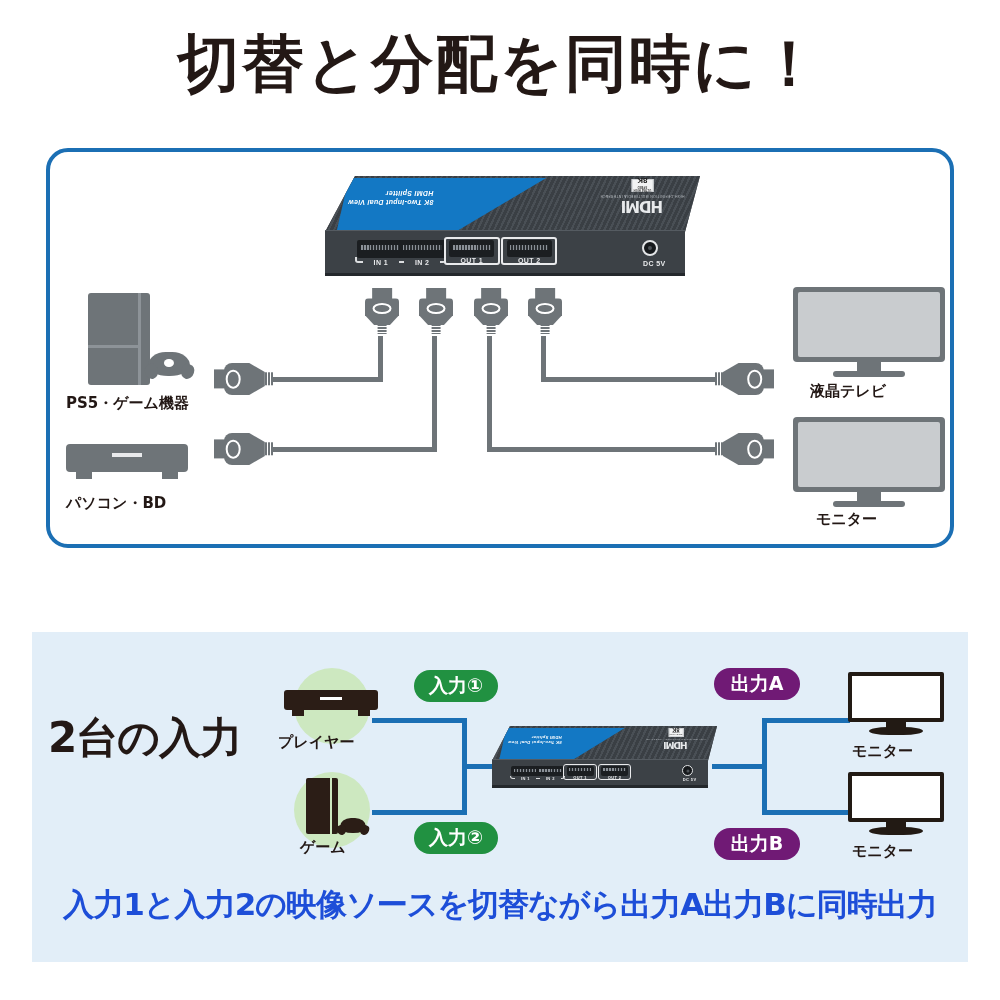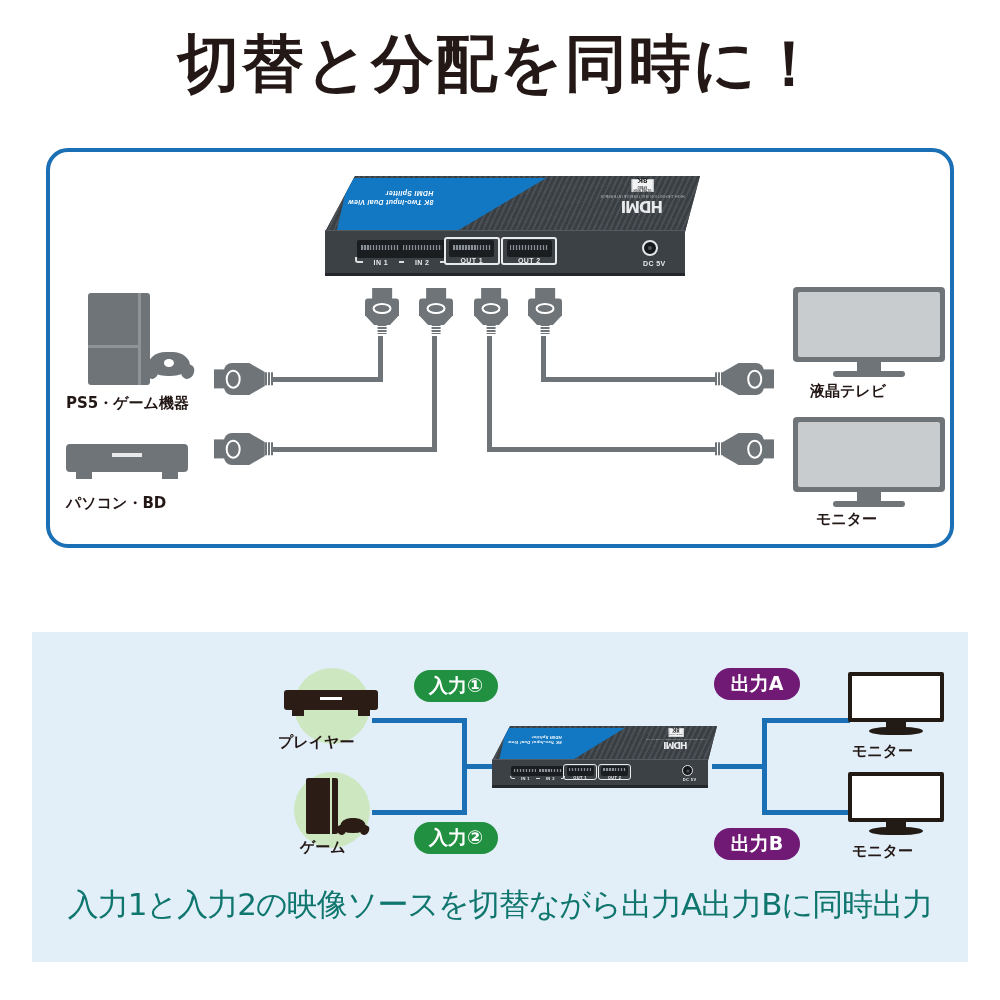--- a/index.html
+++ b/index.html
@@ -197,21 +197,21 @@
   .big-blue-hl {
     position:absolute; left:0; top:30px; width:218px; height:26px;
     background:#f5d01e;
   }
   .big-blue {
     position:relative; font-size:44px; font-weight:800; color:#1b6fb4;
     font-family:"DejaVu Sans", sans-serif; white-space:nowrap; letter-spacing:-1px;
   }
   .bottom-text {
     position:absolute; left:0; top:884px; width:1000px; text-align:center;
-    font-size:31px; font-weight:400; color:#0f766e;
+    font-size:31px; font-weight:700; color:#1d4ed8;
     font-family:"DejaVu Sans", sans-serif; white-space:nowrap; letter-spacing:-1px;
   }
 
   .badge {
     position:absolute; border-radius:16px; color:#fff;
     font-size:19px; font-weight:700; font-family:"DejaVu Sans", sans-serif;
     display:flex; align-items:center; justify-content:center;
     white-space:nowrap;
   }
   .badge-in { background:#219141; }
@@ -390,20 +390,21 @@
   <div class="plug-h" style="left:712px; top:433px; width:62px; height:32px;">
     <div class="ph-tip" style="right:0; left:auto;"></div>
     <div class="ph-head" style="right:16%; transform:scaleX(-1);"></div>
     <div class="ph-grip" style="right:83%;"></div>
   </div>
   <div class="lbl" style="left:816px; top:510px;">モニター</div>
 
 
   <div class="bottom-panel"></div>
 
+  <div class="big-dark">2台の入力</div>
 
   <div class="bline" style="left:372px; top:718px; width:95px; height:5px;"></div>
   <div class="bline" style="left:372px; top:810px; width:95px; height:5px;"></div>
   <div class="bline" style="left:462px; top:718px; width:5px; height:97px;"></div>
   <div class="bline" style="left:462px; top:764px; width:32px; height:5px;"></div>
 
   <div class="bline" style="left:712px; top:764px; width:55px; height:5px;"></div>
   <div class="bline" style="left:762px; top:718px; width:5px; height:97px;"></div>
   <div class="bline" style="left:762px; top:718px; width:88px; height:5px;"></div>
   <div class="bline" style="left:762px; top:810px; width:88px; height:5px;"></div>

